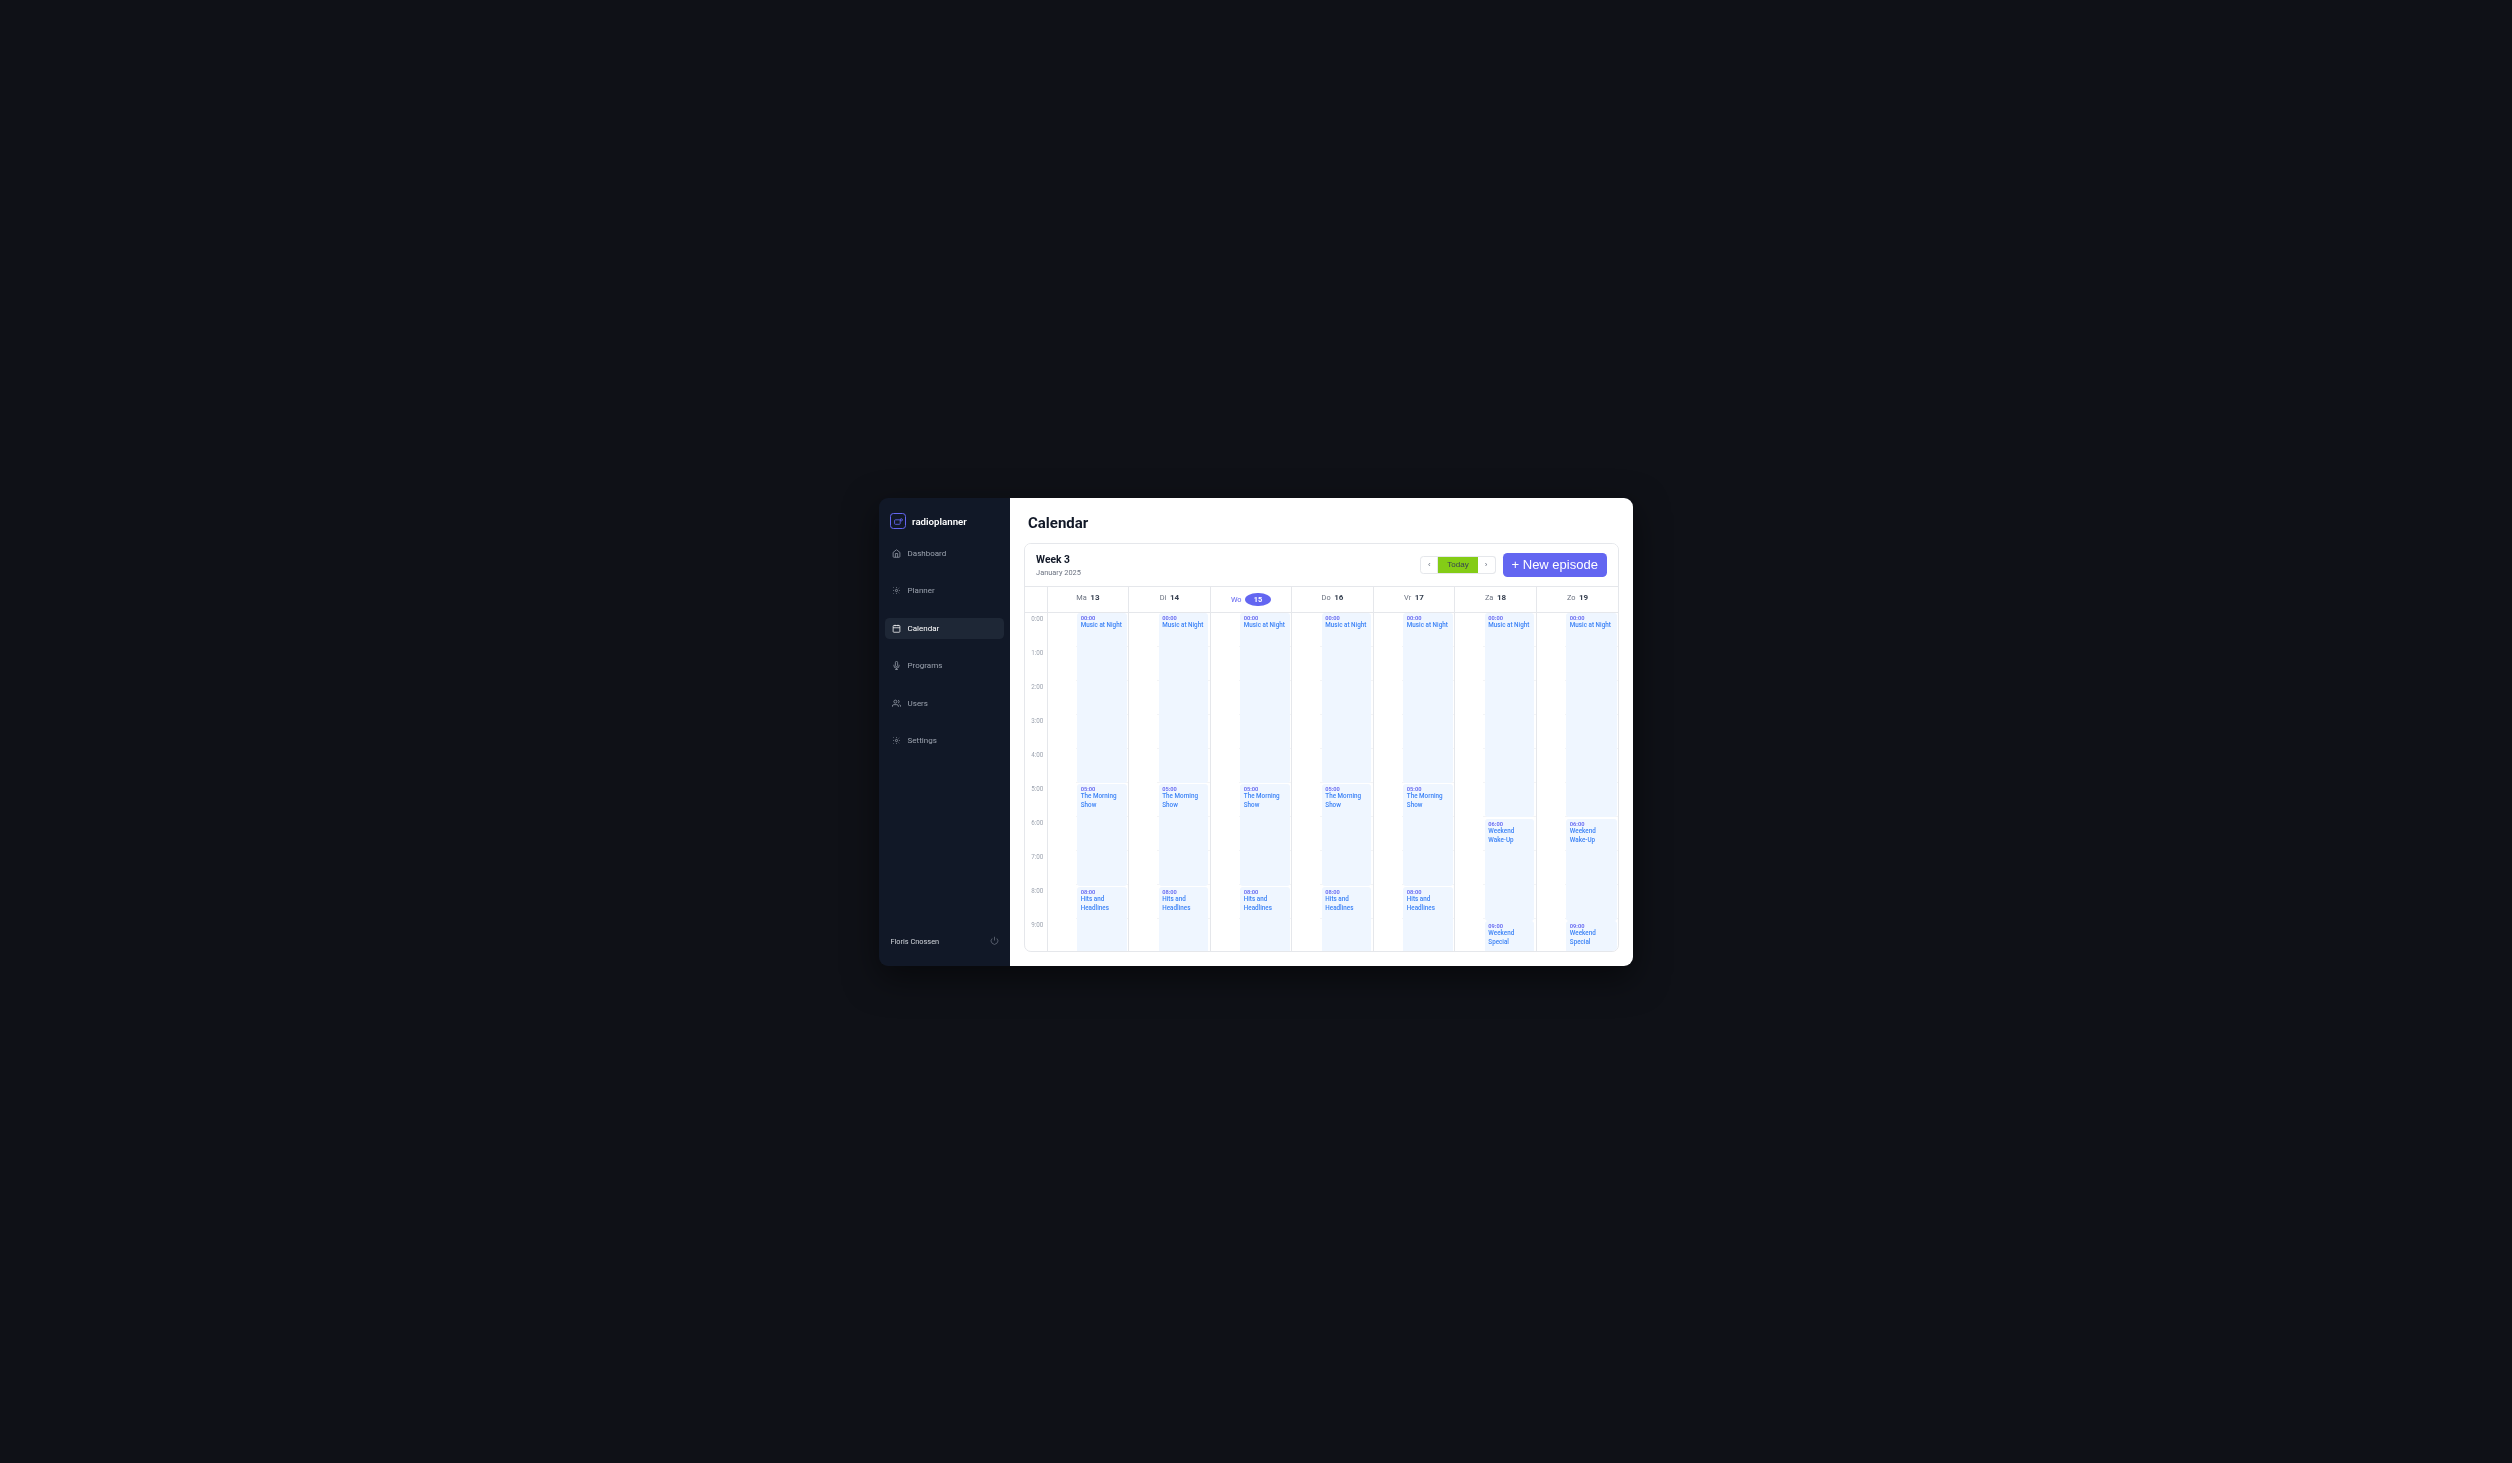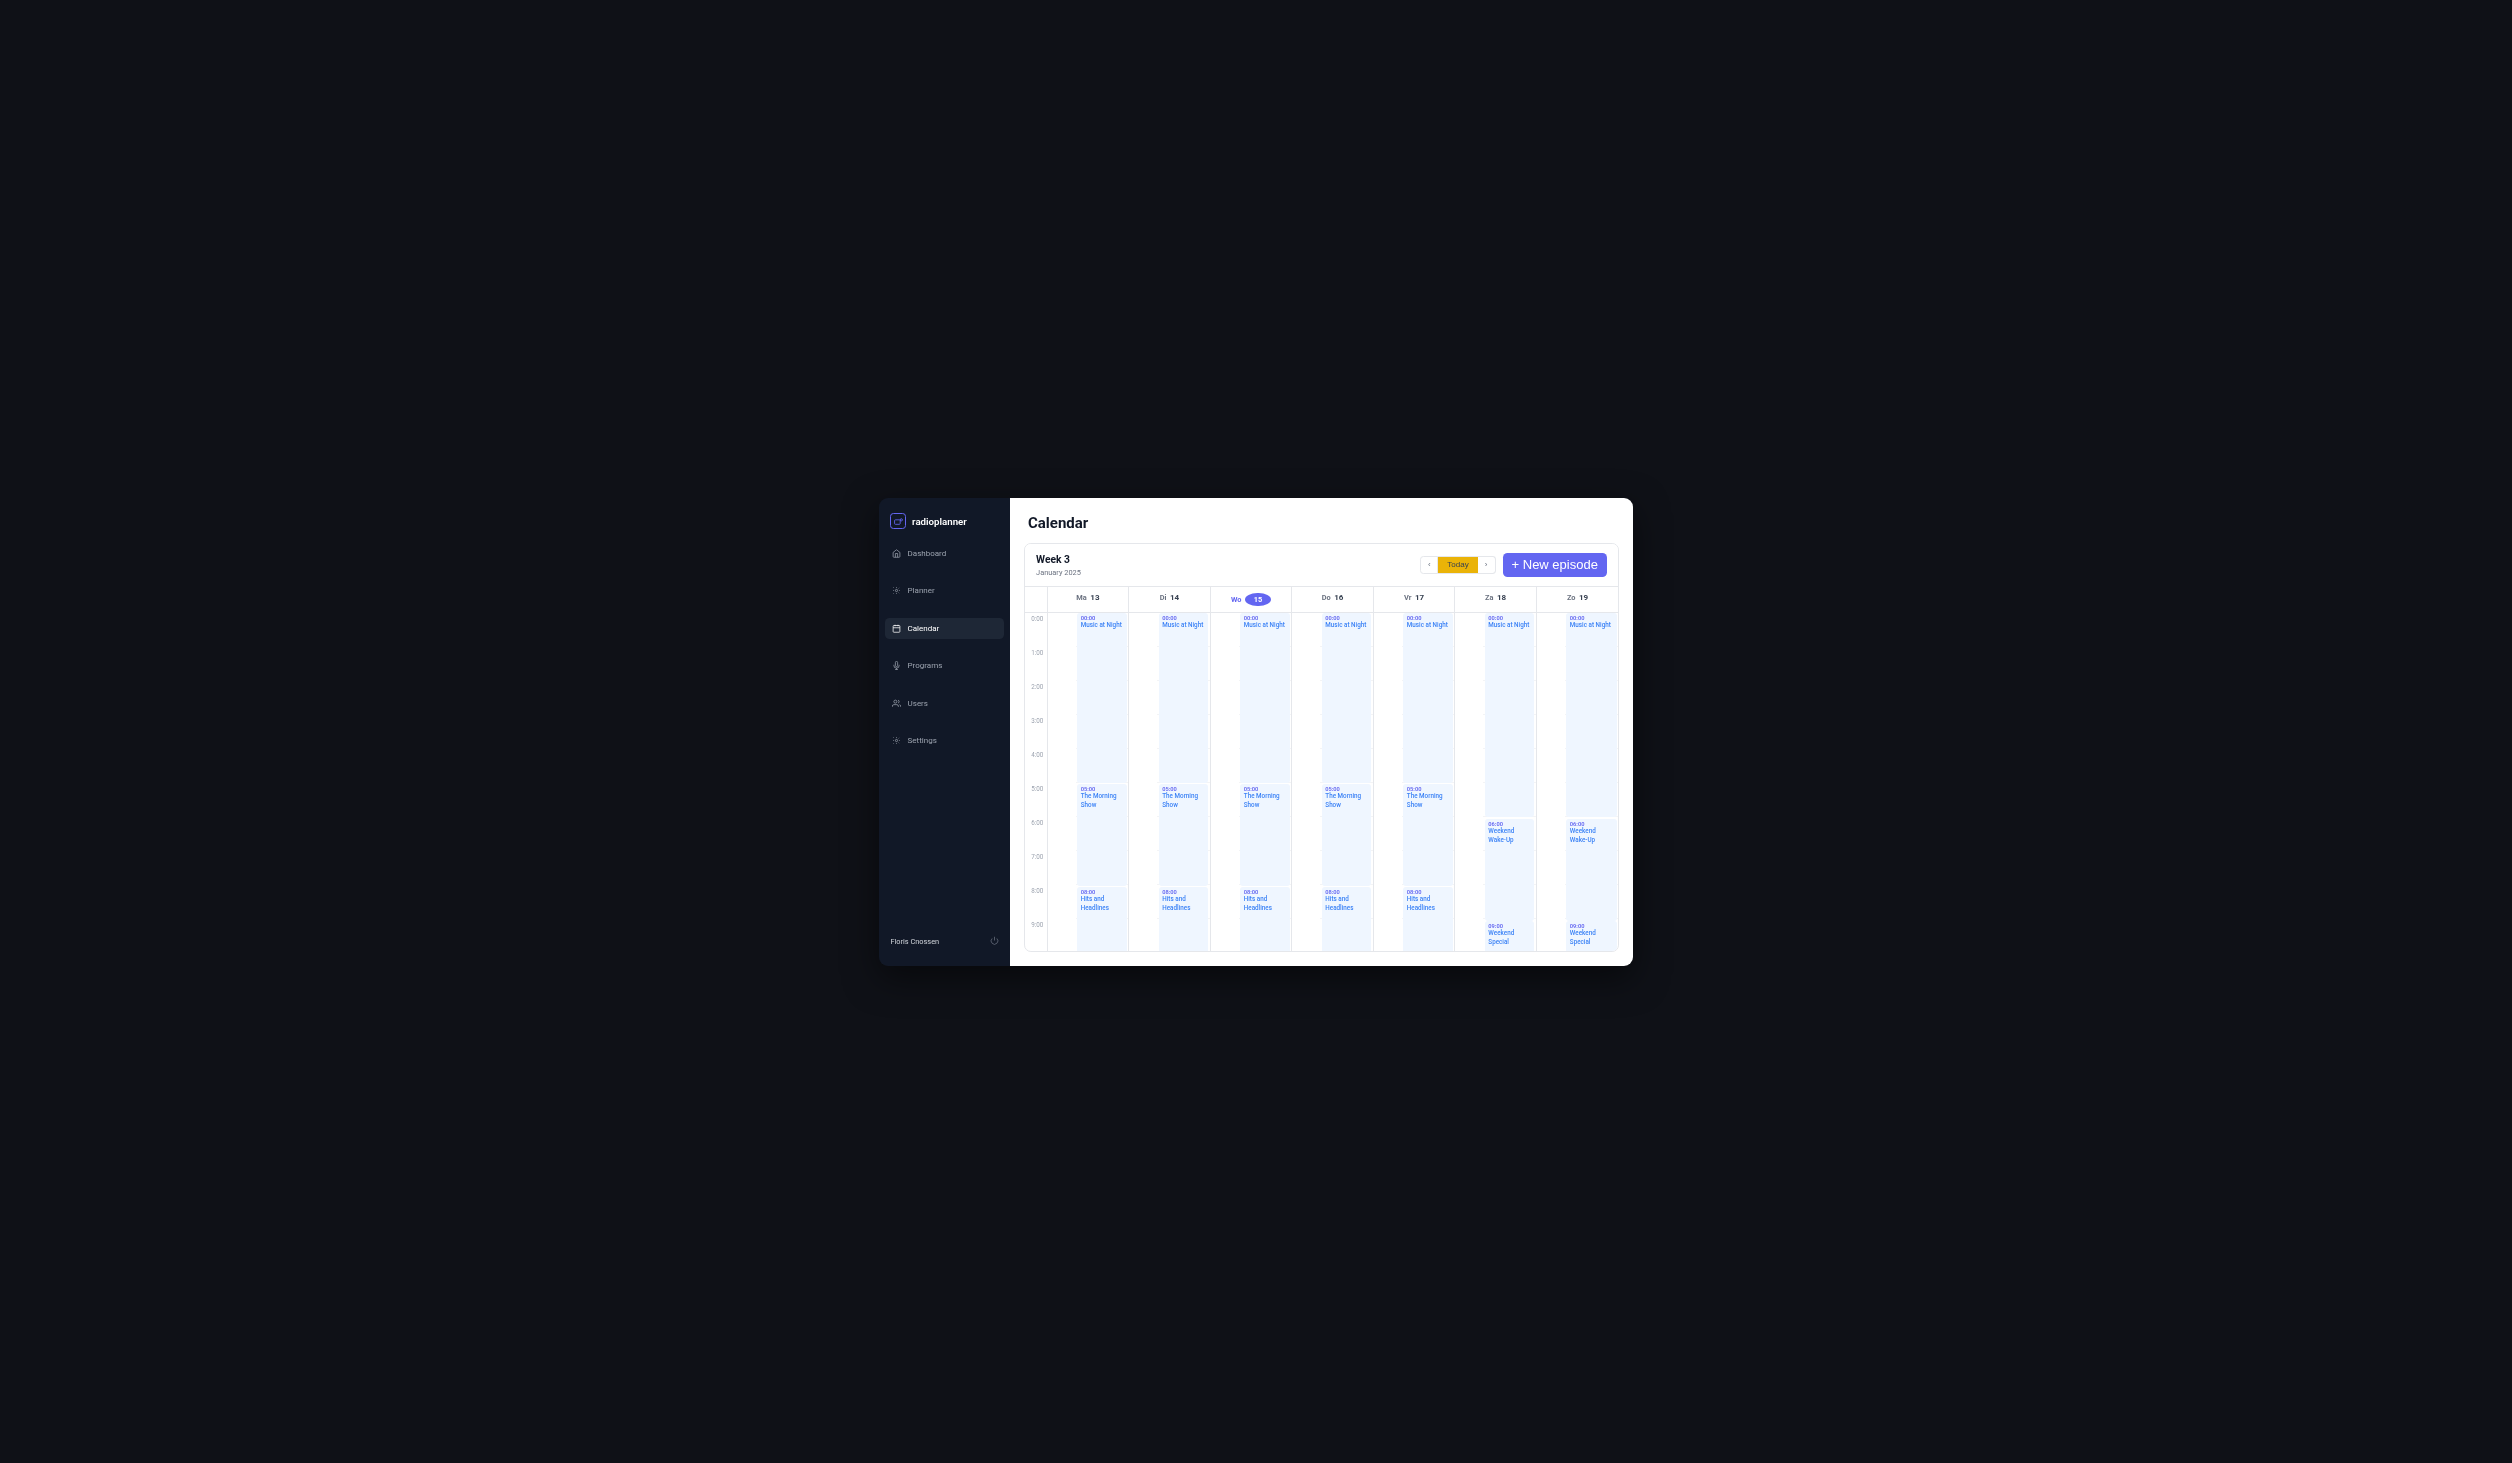--- a/index.html
+++ b/index.html
@@ -169,21 +169,21 @@
     }
     .nav-btn:first-child { border-radius: 3.4px 0 0 3.4px; }
     .nav-btn:last-child { border-radius: 0 3.4px 3.4px 0; border-left: none; }
     .today-btn {
       height: 18px;
       padding: 0 9px;
       border-top: 0.6px solid #e5e7eb;
       border-bottom: 0.6px solid #e5e7eb;
       border-left: none;
       border-right: none;
-      background: #eab308;
+      background: #84cc16;
       font-size: 8px;
       color: #374151;
       cursor: pointer;
     }
     .new-episode-btn {
       display: flex;
       align-items: center;
       gap: 3.4px;
       padding: 4.6px 9px;
       background: #6366f1;
@@ -216,21 +216,21 @@
       border-right: 0.6px solid #e5e7eb;
     }
     .day-header {
       padding: 5.7px 4.6px;
       text-align: center;
       font-size: 7.4px;
       color: #6b7280;
       border-right: 0.6px solid #e5e7eb;
     }
     .day-header:last-child { border-right: none; }
-    .day-header .day-name { font-weight: 700; }
+    .day-header .day-name { font-weight: 400; }
     .day-header .day-num {
       font-weight: 700;
       font-size: 8px;
       color: #374151;
       margin-left: 1.7px;
     }
     .day-header.today .day-num {
       background: #6366f1;
       color: #fff;
       border-radius: 50%;

